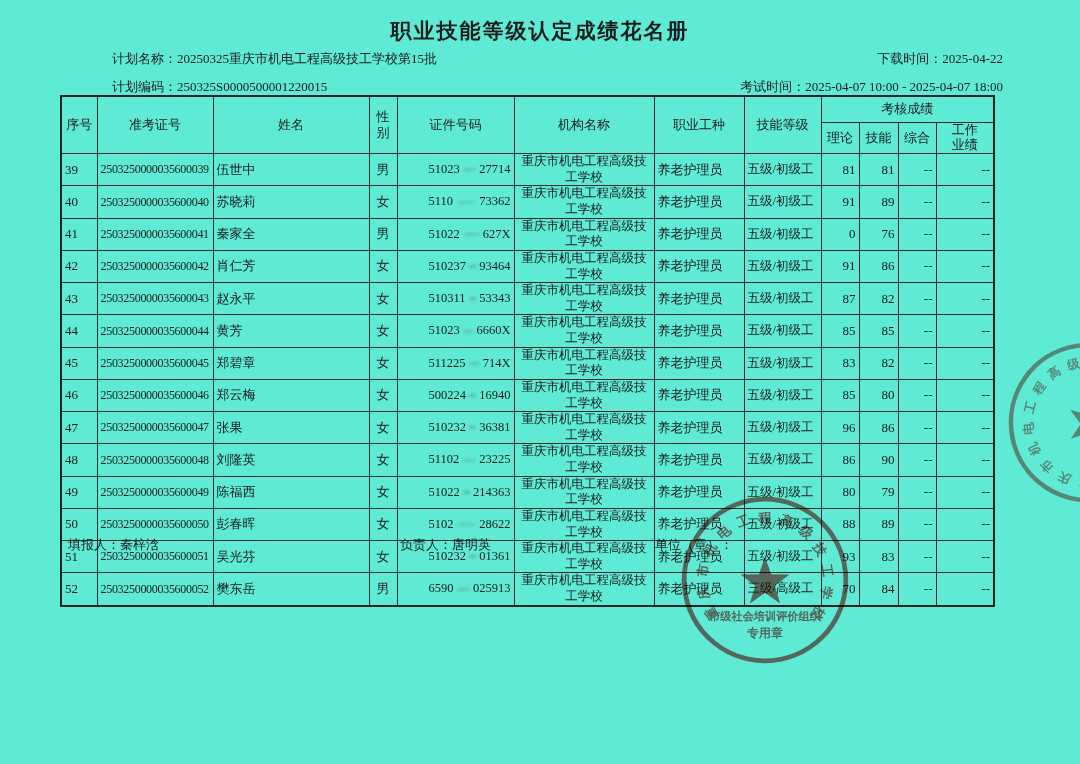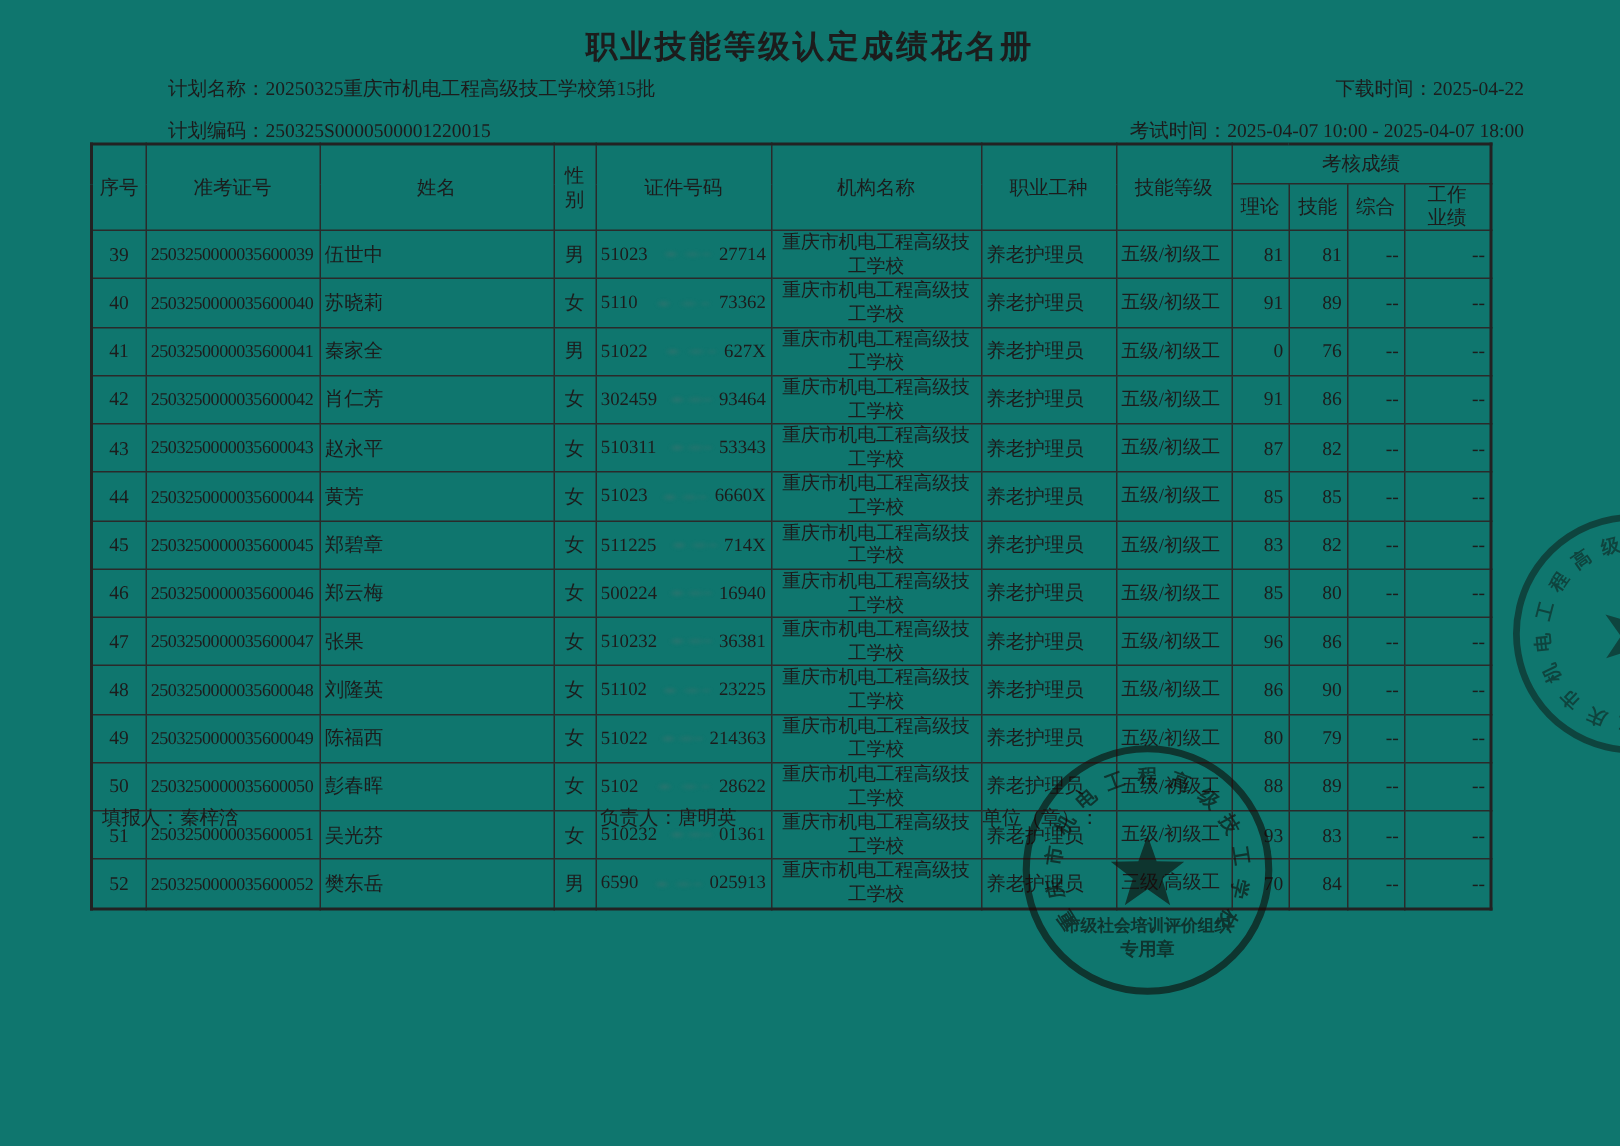--- a/index.html
+++ b/index.html
@@ -1,55 +1,55 @@
 <!DOCTYPE html>
 <html><head>
 <meta charset="utf-8">
 <style>
   html,body { margin:0; padding:0; background:#e8e8e8; }
   .page {
     position:relative; width:1080px; height:764px; margin:0 auto;
-    background:#0f766e; overflow:hidden; color:#1c1c1c;
+    background:#5eead4; overflow:hidden; color:#1c1c1c;
     font-family:"Liberation Serif","DejaVu Serif",serif;
   }
   .title {
     position:absolute; top:17px; left:0; width:100%;
     text-align:center; font-size:21px; font-weight:bold; letter-spacing:2px;
   }
   .meta-line { position:absolute; width:100%; font-size:13px; }
   .meta1 { top:50px; }
   .meta2 { top:78px; }
   .meta-left  { position:absolute; left:68px; white-space:nowrap;margin-left:44px; }
-  .meta-right { position:absolute; right:64px; white-space:nowrap; }
+  .meta-right { position:absolute; right:77px; white-space:nowrap; }
 
   table.roster {
     position:absolute; left:60px; top:95px;
     border-collapse:collapse; table-layout:fixed;
     font-size:13px;
   }
   table.roster th, table.roster td {
     border:1px solid #2a2a2a; padding:0 3px; overflow:hidden;
     font-weight:normal; line-height:1.25;
   }
   table.roster { border:2px solid #222; }
   table.roster thead th { text-align:center; height:25px; }
   table.roster thead tr.sub th { height:26px; }
   table.roster tbody td { height:28px; }
 
-  .c-seq    { text-align:center; }
+  .c-seq    { }
   .c-ticket { text-align:left; font-size:12px; letter-spacing:-0.3px; padding:0 1px 0 3px; }
   .c-name   { text-align:left; padding-left:4px; }
   .c-gender { text-align:center; }
   .c-org    { text-align:center; font-size:12.5px; line-height:1.15; padding:1px 2px; }
   .c-occ    { text-align:left; padding-left:4px;margin-left:10px; }
   .c-level  { font-size:12.5px; padding:0 1px; }
   .c-score  { text-align:right; padding-right:4px; }
 
   .id-wrap { display:flex; align-items:center; width:100%; font-size:12.5px; }
-  .id-pre { flex:0 0 auto; }
+  .id-pre { flex:0 0 auto;margin-left:28px; }
   .id-suf { flex:0 0 auto; margin-left:auto;text-align:right; }
   .id-smudge {
     flex:1 1 auto; height:9px; margin:0 3px; align-self:center;
     background:
       radial-gradient(ellipse 8px 4px at 30% 50%, rgba(110,110,110,.30), transparent 70%),
       radial-gradient(ellipse 10px 4px at 65% 50%, rgba(110,110,110,.22), transparent 70%),
       radial-gradient(ellipse 6px 3px at 88% 50%, rgba(110,110,110,.18), transparent 70%);
     filter:blur(1.2px);
   }
   .th-work-inner { display:inline-block; width:2.3em; line-height:1.15; }
@@ -185,21 +185,21 @@
       <td class="c-score">--</td>
     </tr>
 
     <tr>
       <td class="c-seq">42</td>
       <td class="c-ticket">2503250000035600042</td>
       <td class="c-name">肖仁芳</td>
       <td class="c-gender">女</td>
       <td class="c-id">
         <div class="id-wrap">
-          <span class="id-pre">302459</span>
+          <span class="id-pre">510237</span>
           <span class="id-smudge"></span>
           <span class="id-suf">93464</span>
         </div>
       </td>
       <td class="c-org">重庆市机电工程高级技工学校</td>
       <td class="c-occ">养老护理员</td>
       <td class="c-level">五级/初级工</td>
       <td class="c-score">91</td>
       <td class="c-score">86</td>
       <td class="c-score">--</td>

